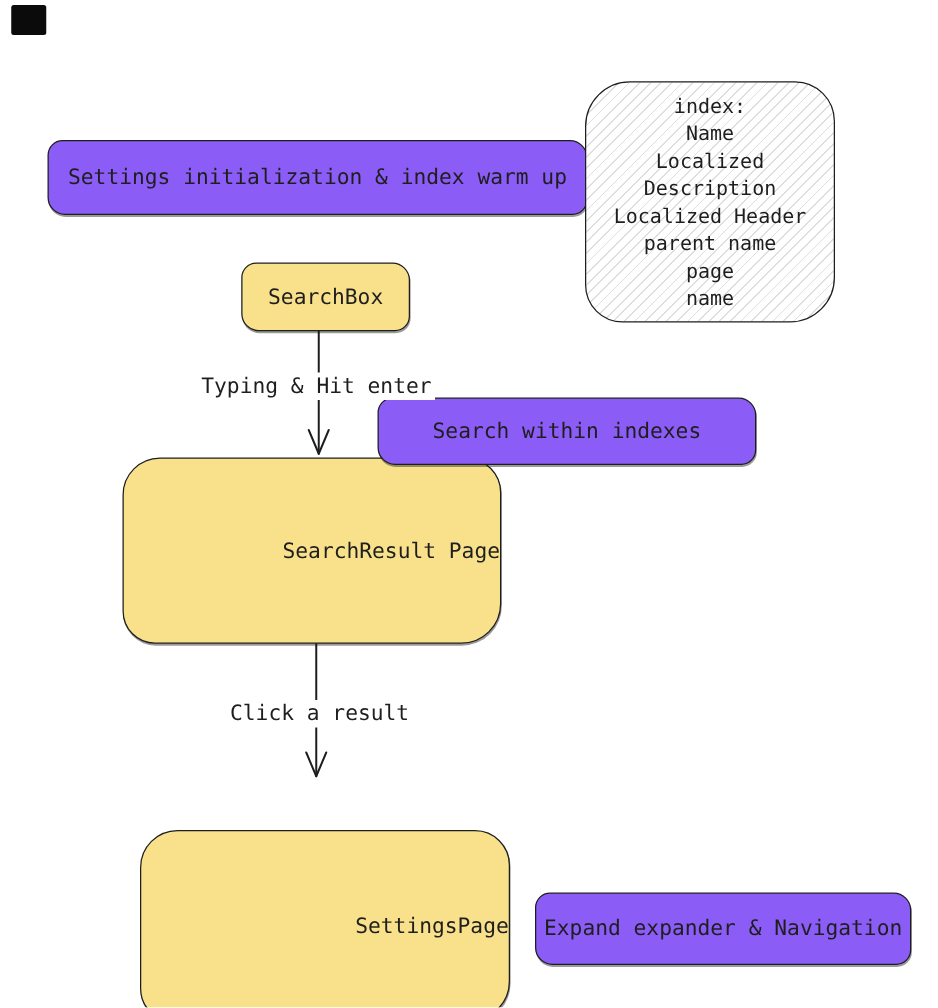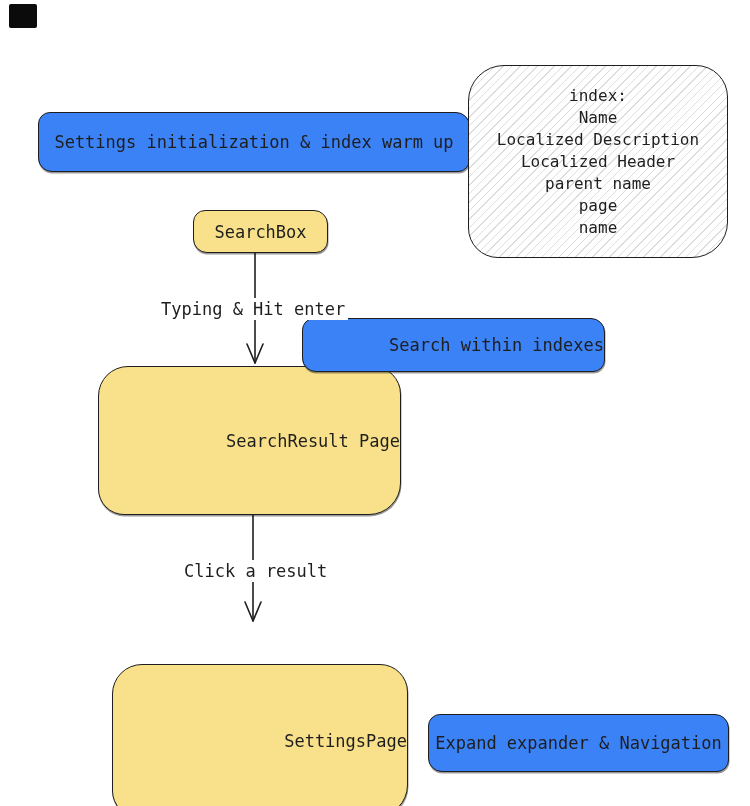--- a/index.html
+++ b/index.html
@@ -6,21 +6,21 @@
   .canvas{
     position:relative;width:750px;height:806px;background:#ffffff;overflow:hidden;
     font-family:"DejaVu Sans Mono","Liberation Mono",monospace;color:#1e1e1e;
   }
   .node{
     position:absolute;display:flex;align-items:center;justify-content:center;
     border:1.5px solid #1e1e1e;box-sizing:border-box;text-align:center;
     font-size:17px;line-height:20px;white-space:nowrap;
     box-shadow:0.5px 1.5px 0 0 rgba(30,30,30,.45);
   }
-  .gray{background:#3b82f6;}
+  .gray{background:#8b5cf6;}
   .yellow{background:#f8e18a;}
   .hatch{
     background-color:#ffffff;
     background-image:repeating-linear-gradient(135deg, rgba(0,0,0,0.13) 0 1px, transparent 1px 6px);
   }
   .r-small{border-radius:12px 14px 12px 14px;}
   .r-big{border-radius:30px 28px 32px 26px;justify-content:flex-end;}
   .r-note{border-radius:36px 32px 36px 30px;}
   .note-box{
     position:absolute;display:flex;flex-direction:column;align-items:center;justify-content:center;
@@ -40,46 +40,46 @@
 <body>
 
 <div class="canvas">
 
   <div class="black-marker"></div>
 
   <div class="node gray r-small z2" style="left:38px;top:112px;width:432px;height:60px;">
     <span>Settings initialization &amp; index warm up</span>
   </div>
 
-  <div class="note-box hatch r-note z3" style="left:468px;top:65px;width:260px;height:193px;">
+  <div class="note-box hatch r-note z3" style="left:468px;top:65px;width:200px;height:193px;">
     <div>index:</div>
     <div>Name</div>
     <div>Localized Description</div>
     <div>Localized Header</div>
     <div>parent name</div>
     <div>page</div>
     <div>name</div>
   </div>
 
-  <div class="node yellow r-small z2" style="left:193px;top:210px;width:135px;height:43px;">
+  <div class="node yellow r-small z2" style="left:193px;top:210px;width:135px;height:55px;">
     <span>SearchBox</span>
   </div>
 
   <svg class="arrow" style="left:236px;top:251px;" width="40" height="116">
     <line x1="19" y1="2" x2="19" y2="112"></line>
     <polyline points="11,93 19,112 27,93"></polyline>
   </svg>
 
   <div class="edge-label" style="left:158px;top:298px;">Typing &amp; Hit enter</div>
 
   <div class="node yellow r-big z2" style="left:98px;top:366px;width:303px;height:149px;">
     <span>SearchResult Page</span>
   </div>
 
-  <div class="node gray r-small z3" style="left:302px;top:318px;width:303px;height:54px;justify-content:flex-end;">
+  <div class="node gray r-small z3" style="left:302px;top:318px;width:303px;height:54px;">
     <span>Search within indexes</span>
   </div>
 
   <svg class="arrow" style="left:234px;top:513px;" width="40" height="112">
     <line x1="19" y1="2" x2="19" y2="108"></line>
     <polyline points="11,89 19,108 27,89"></polyline>
   </svg>
 
   <div class="edge-label" style="left:181px;top:560px;">Click a result</div>
 

